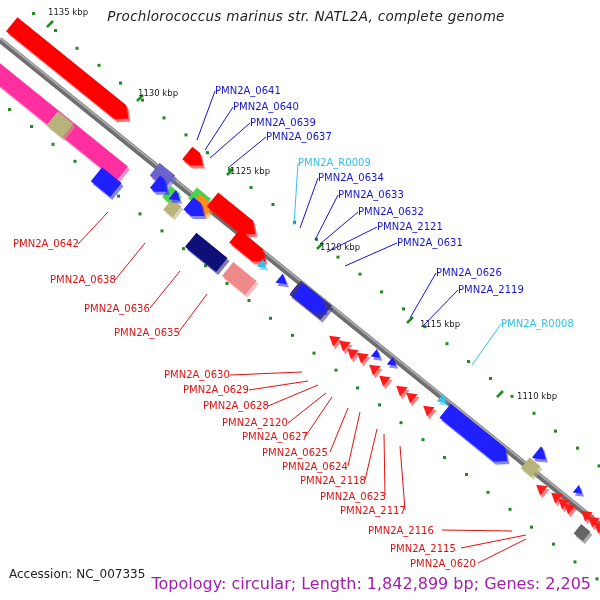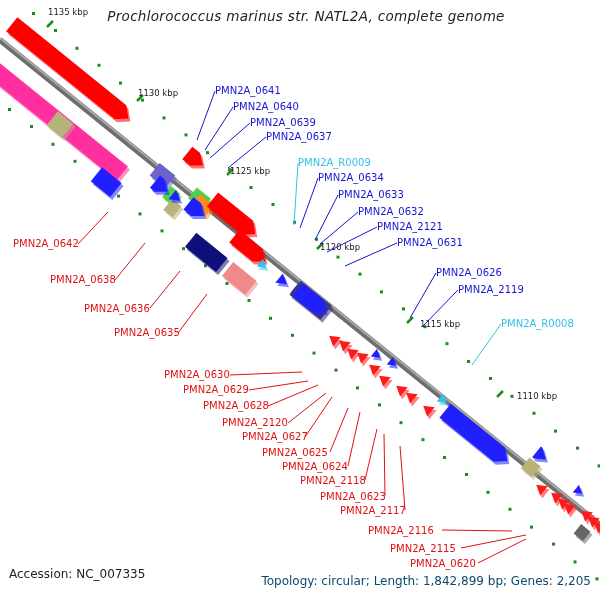--- a/index.html
+++ b/index.html
@@ -1,20 +1,20 @@
 <!DOCTYPE html>
 <html><head>
 <meta charset="utf-8">
 <style>
   html, body { margin: 0; padding: 0; background: #ffffff; }
   body { width: 600px; height: 600px; position: relative; overflow: hidden; font-family: "DejaVu Sans", sans-serif; }
   #map { position: absolute; left: 0; top: 0; width: 600px; height: 600px; }
   .title { position: absolute; left: 0; width: 588px; top: 8px; text-align: center; font-size: 13.5px; font-style: italic; color: #222; letter-spacing: 0.3px; padding-left: 24px; box-sizing: border-box; }
   .footer-left { position: absolute; left: 9px; top: 567px; font-size: 12px; color: #222; }
-  .footer-right { position: absolute; right: 9px; top: 574px; font-size: 12px; color: #0c4a6e; }
+  .footer-right { position: absolute; right: 9px; top: 574px; font-size: 16px; color: #a21caf; }
   .lbl { font-family: "DejaVu Sans", sans-serif; font-size: 10px; }
   .kbp { font-family: "DejaVu Sans", sans-serif; font-size: 8.5px; fill: #222; }
 </style>
 </head>
 <body>
 
 <div class="title">Prochlorococcus marinus str. NATL2A, complete genome</div>
 
 <svg id="map" viewBox="0 0 600 600" xmlns="http://www.w3.org/2000/svg">
 

